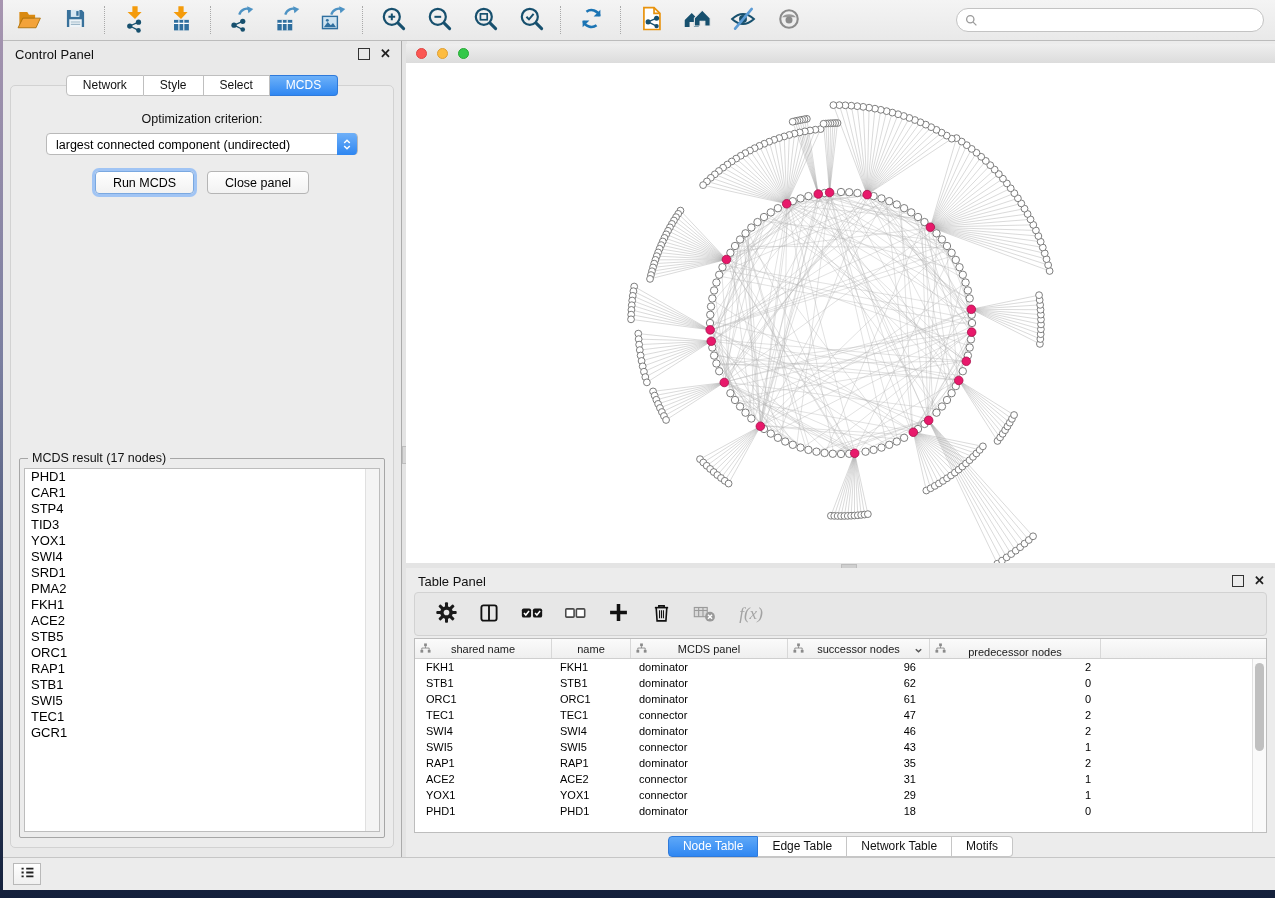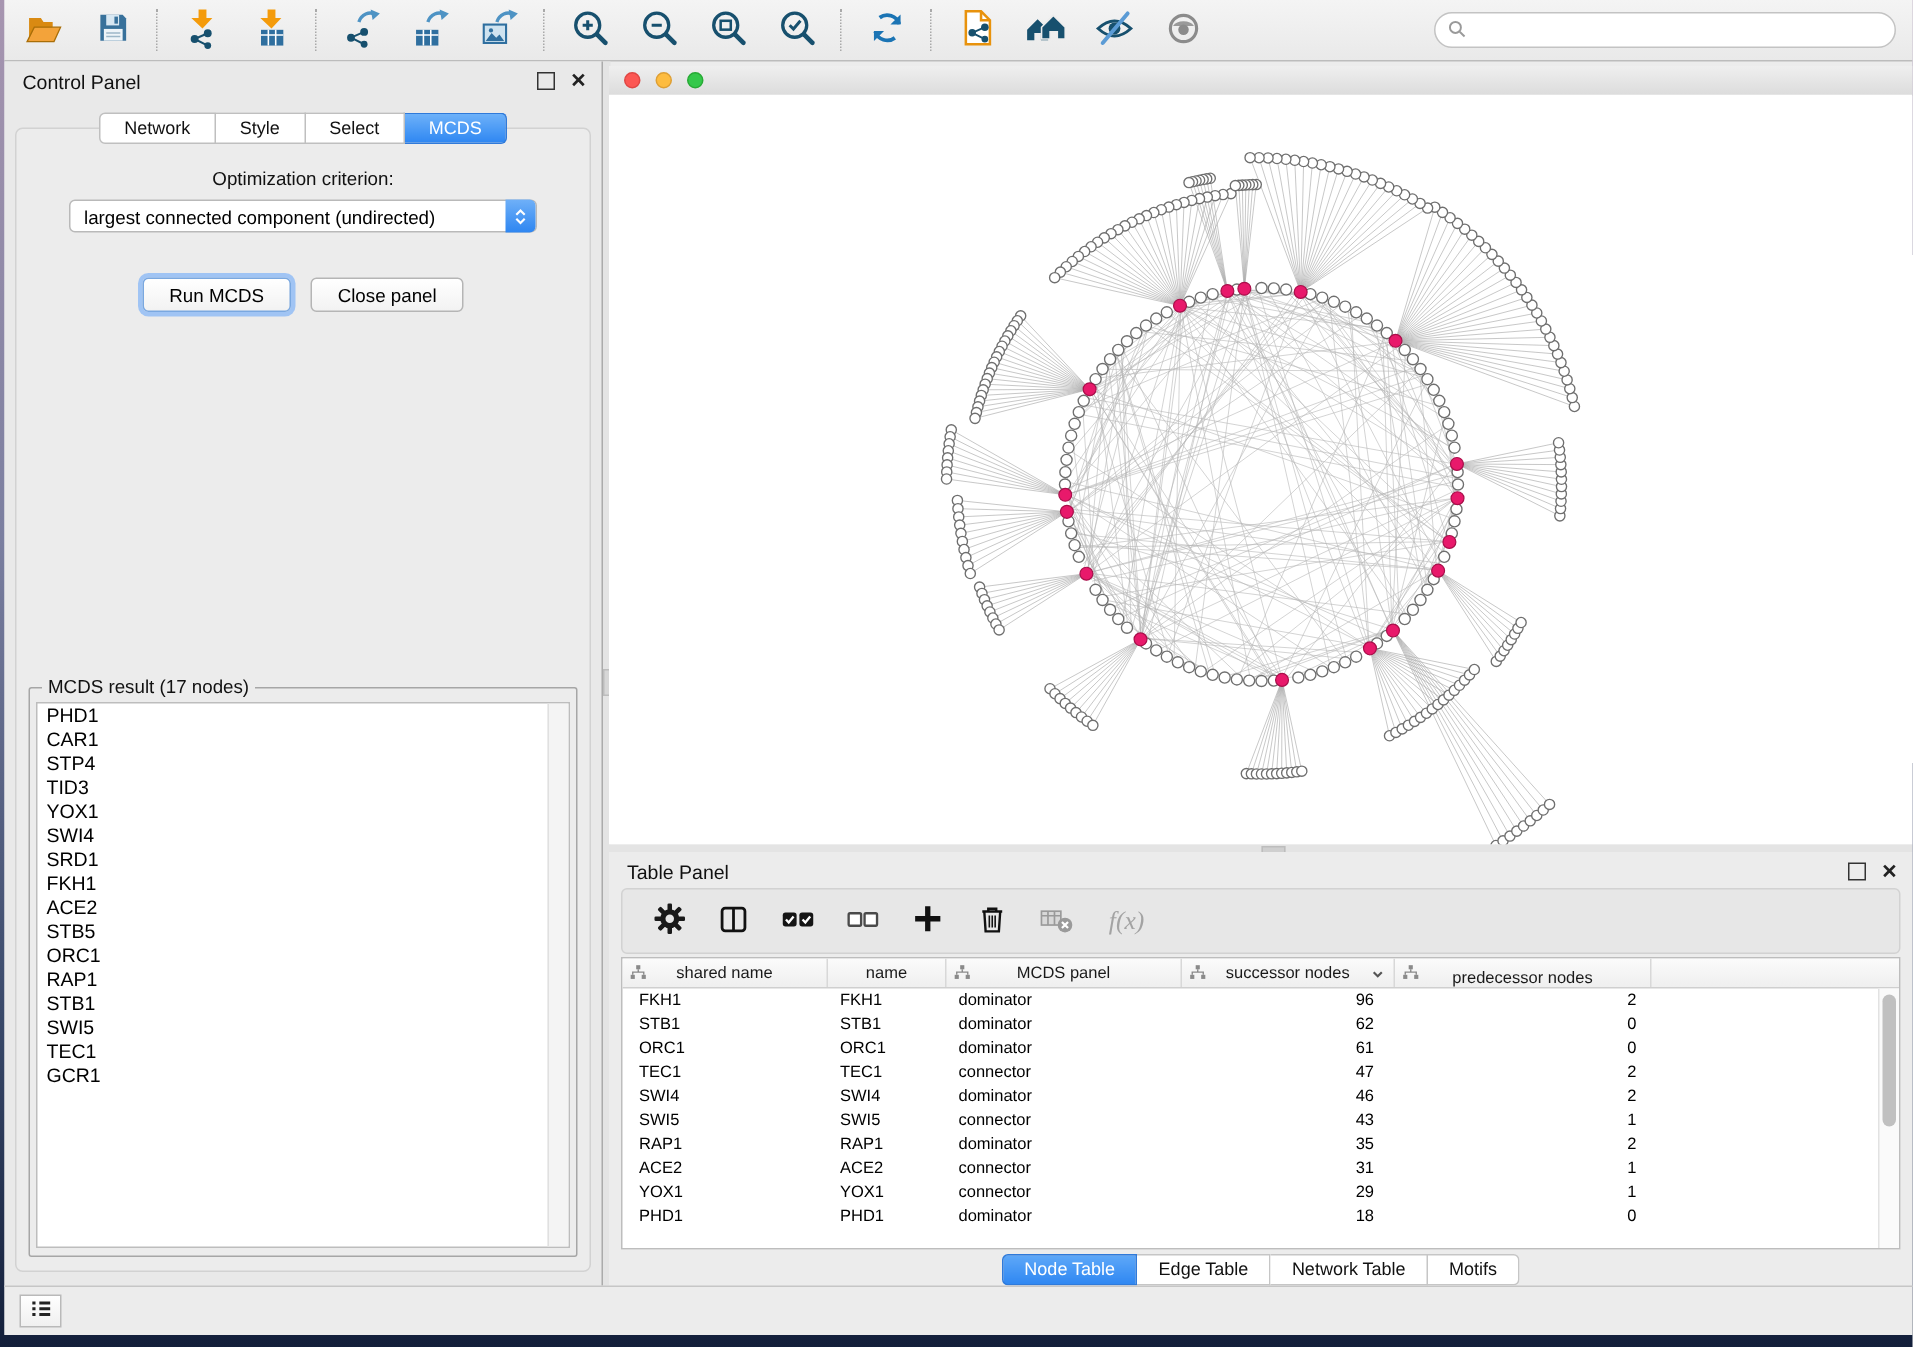--- a/index.html
+++ b/index.html
@@ -42,21 +42,21 @@
   .ctab.sel{background:linear-gradient(180deg,#6db1f9,#2f87f2);color:#fff;border-color:#2f7ada;}
 
   .ccard{position:absolute;left:7px;right:7px;top:44px;bottom:10px;background:#ececec;
     border:1px solid #d2d2d2;border-radius:5px;}
   .opt-label{text-align:center;margin-top:26px;font-size:12.5px;color:#111;}
   .selwrap{width:312px;height:22px;margin:7px auto 0 auto;background:#fff;border:1px solid #b9b9b9;
     border-radius:4px;position:relative;font-size:12.5px;line-height:22px;padding-left:9px;box-sizing:border-box;}
   .selcap{position:absolute;right:0;top:-1px;width:20px;height:22px;border-radius:0 4px 4px 0;
     background:linear-gradient(180deg,#6fb0f8,#2e86f1);display:flex;flex-direction:column;
     align-items:center;justify-content:center;gap:1px;}
-  .btnrow{display:flex;justify-content:center;gap:13px;margin-top:30px;}
+  .btnrow{display:flex;justify-content:center;gap:13px;margin-top:16px;}
   .pbtn{height:23px;padding:0 17px;background:linear-gradient(180deg,#ffffff,#f2f2f2);
     border:1px solid #b5b5b5;border-radius:4px;font-size:12.5px;font-family:"Liberation Sans",sans-serif;}
   .pbtn.focus{box-shadow:0 0 0 3px rgba(110,170,250,.6);border-color:#7aa8e0;}
 
   .groupbox{position:absolute;left:8px;right:8px;top:372px;bottom:9px;border:1px solid #a6a6a6;
     border-radius:2px;}
   .gb-legend{position:absolute;top:-8px;left:8px;background:#ececec;padding:0 4px;font-size:12.5px;color:#111;}
   .gb-list{position:absolute;left:4px;right:4px;top:9px;bottom:5px;background:#fff;
     border:1px solid #bdbdbd;overflow:hidden;}
   .gb-scroll{position:absolute;right:0;top:0;bottom:0;width:13px;background:#f4f4f4;border-left:1px solid #e0e0e0;}
@@ -324,20 +324,21 @@
           <span class="gb-legend">MCDS result (17 nodes)</span>
           <div class="gb-list" id="mcds-list">
             <div class="gb-scroll"></div>
           <div class="mli">PHD1</div>
               <div class="mli">CAR1</div>
               <div class="mli">STP4</div>
               <div class="mli">TID3</div>
               <div class="mli">YOX1</div>
               <div class="mli">SWI4</div>
               <div class="mli">SRD1</div>
+              <div class="mli">PMA2</div>
               <div class="mli">FKH1</div>
               <div class="mli">ACE2</div>
               <div class="mli">STB5</div>
               <div class="mli">ORC1</div>
               <div class="mli">RAP1</div>
               <div class="mli">STB1</div>
               <div class="mli">SWI5</div>
               <div class="mli">TEC1</div>
               <div class="mli">GCR1</div>
             </div>

